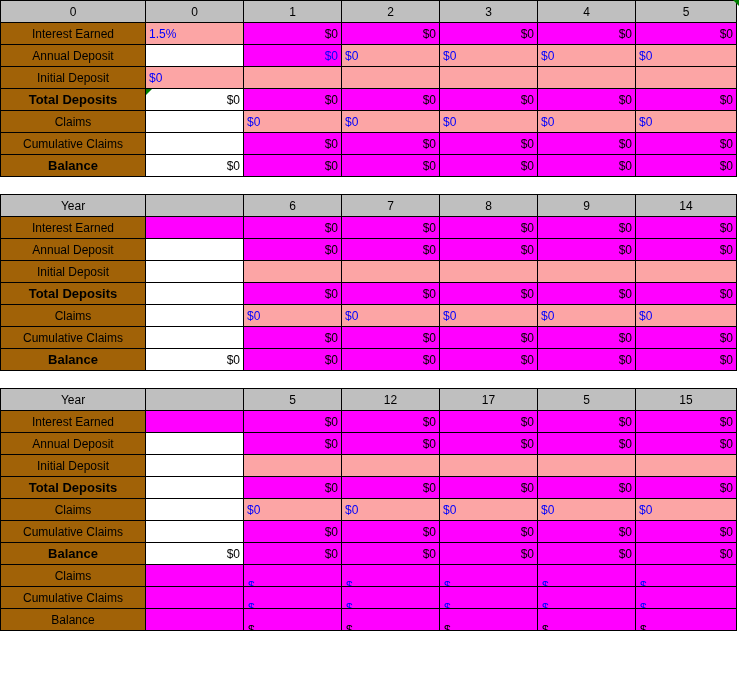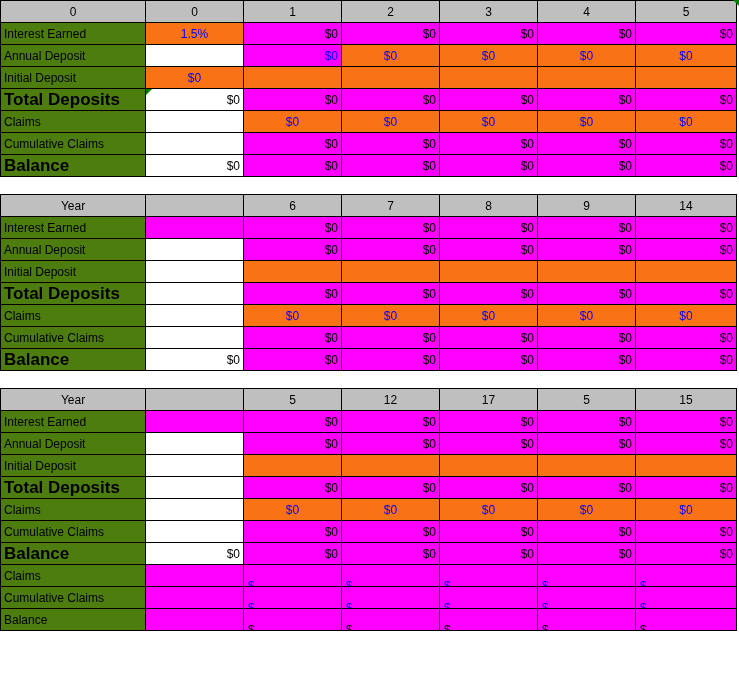--- a/index.html
+++ b/index.html
@@ -45,31 +45,31 @@
     text-align: center;
     font-weight: bold;
     font-size: 13px;
   }
   .hdr .lblcell {
     text-align: center;
   }
 
   
   .label {
-    text-align: left;
-    background: #4d7c0f;
-  }
-  .label.bold { font-weight: bold; font-size: 17px; }
+    text-align: center;
+    background: #a16207;
+  }
+  .label.bold { font-weight: bold; font-size: 13px; }
   .mag {
     background: #ff00ff;
     text-align: right;
   }
   .gray {
-    background: #f97316;
-    text-align: center;
+    background: #fca5a5;
+    text-align: left;
   }
   .white {
     background: #ffffff;
     text-align: right;
   }
   .blue { color: #0000ff; }
   .bold { font-weight: bold; }
 
   .corner {
     position: relative;

